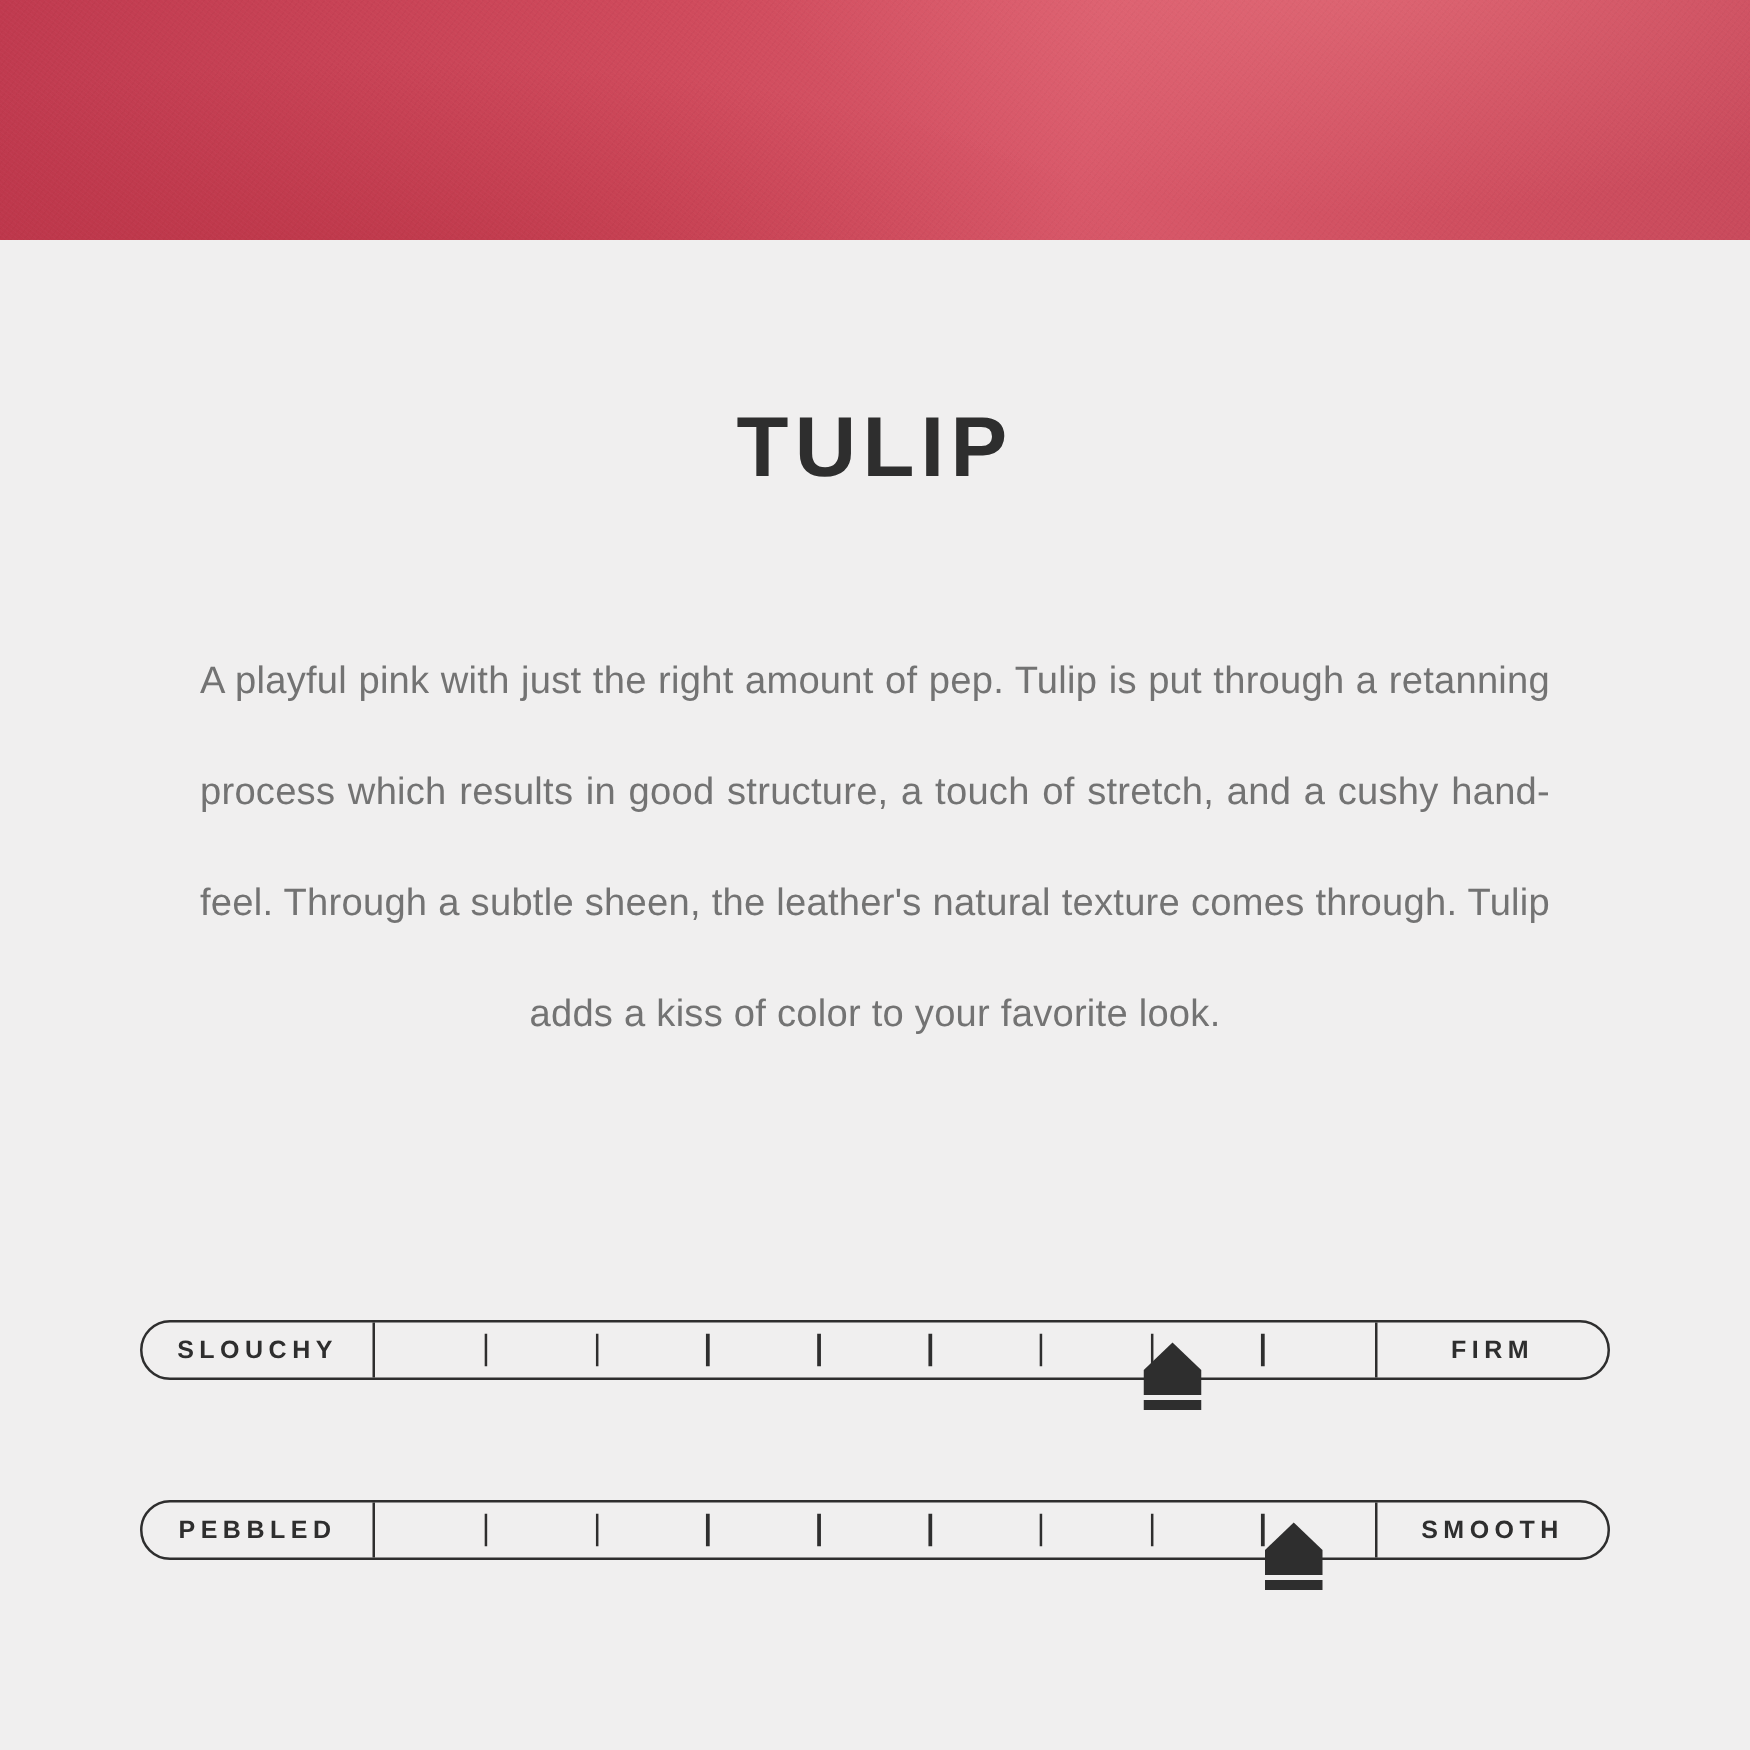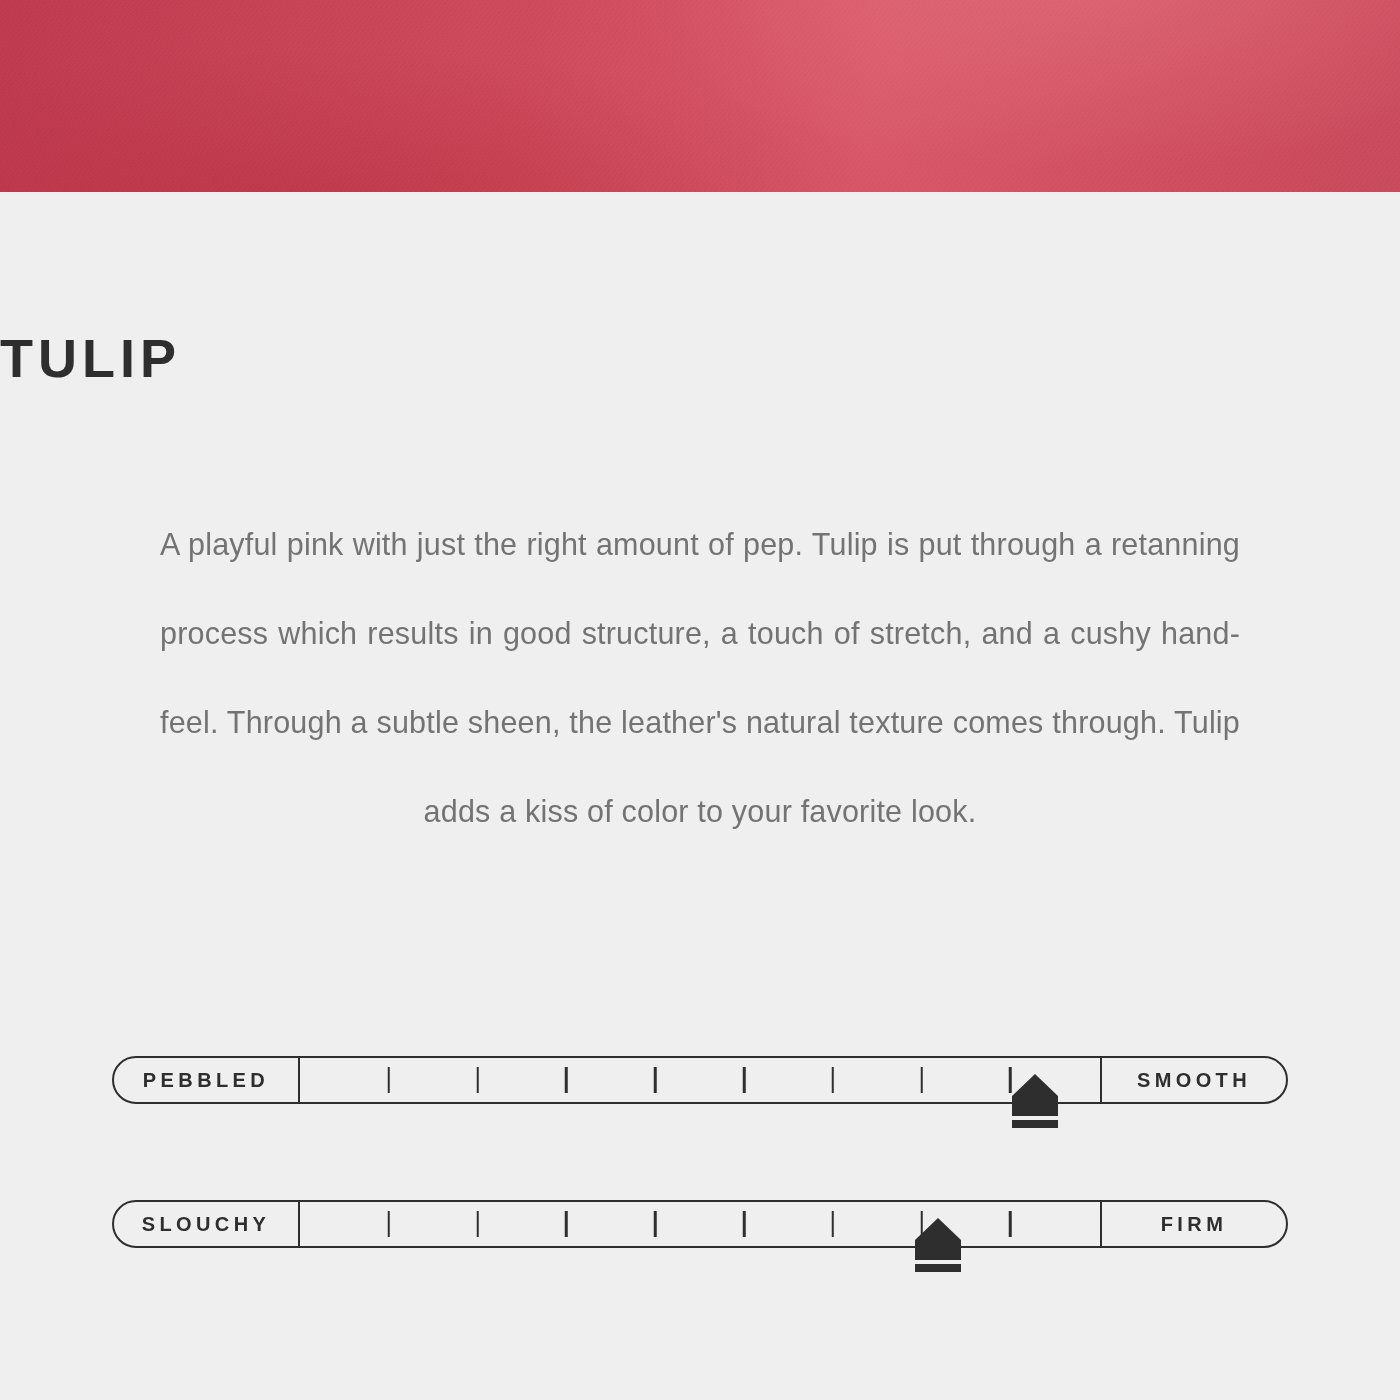--- a/index.html
+++ b/index.html
@@ -36,22 +36,22 @@
     opacity: 0.16;
     background-image:
       repeating-linear-gradient(37deg, rgba(255,255,255,0.10) 0 1px, rgba(0,0,0,0.0) 1px 3px),
       repeating-linear-gradient(-52deg, rgba(0,0,0,0.10) 0 1px, rgba(0,0,0,0.0) 1px 4px);
   }
   .title {
     position: absolute;
     left: 0;
     top: 315px;
     width: 1400px;
-    text-align: left;
-    font-size: 54px;
+    text-align: center;
+    font-size: 68px;
     line-height: 86px;
     letter-spacing: 5px;
     font-weight: bold;
     color: #2e2e2e;
   }
   .description {
     position: absolute;
     left: 160px;
     top: 500px;
     width: 1080px;
@@ -154,20 +154,43 @@
 
   <div class="swatch-band">
     <div class="swatch-grain"></div>
   </div>
 
   <div class="title">TULIP</div>
 
   <div class="description">A playful pink with just the right amount of pep. Tulip is put through a retanning process which results in good structure, a touch of stretch, and a cushy hand-feel. Through a subtle sheen, the leather's natural texture comes through. Tulip adds a kiss of color to your favorite look.</div>
 
   <div class="sliders">
+
+    <div class="slider-row">
+      <div class="slider-track">
+        <div class="slider-label left">SLOUCHY</div>
+        <div class="slider-scale">
+          <div class="tick" style="left:11.1%"></div>
+          <div class="tick" style="left:22.2%"></div>
+          <div class="tick" style="left:33.3%"></div>
+          <div class="tick" style="left:44.4%"></div>
+          <div class="tick" style="left:55.5%"></div>
+          <div class="tick" style="left:66.6%"></div>
+          <div class="tick" style="left:77.7%"></div>
+          <div class="tick" style="left:88.8%"></div>
+        </div>
+        <div class="slider-label right">FIRM</div>
+      </div>
+      <div class="marker" style="left:70.2%">
+        <div class="head"></div>
+        <div class="body"></div>
+        <div class="gap"></div>
+        <div class="foot"></div>
+      </div>
+    </div>
 
     <div class="slider-row">
       <div class="slider-track">
         <div class="slider-label left">PEBBLED</div>
         <div class="slider-scale">
           <div class="tick" style="left:11.1%"></div>
           <div class="tick" style="left:22.2%"></div>
           <div class="tick" style="left:33.3%"></div>
           <div class="tick" style="left:44.4%"></div>
           <div class="tick" style="left:55.5%"></div>
@@ -178,37 +201,14 @@
         <div class="slider-label right">SMOOTH</div>
       </div>
       <div class="marker" style="left:78.5%">
         <div class="head"></div>
         <div class="body"></div>
         <div class="gap"></div>
         <div class="foot"></div>
       </div>
     </div>
 
-    <div class="slider-row">
-      <div class="slider-track">
-        <div class="slider-label left">SLOUCHY</div>
-        <div class="slider-scale">
-          <div class="tick" style="left:11.1%"></div>
-          <div class="tick" style="left:22.2%"></div>
-          <div class="tick" style="left:33.3%"></div>
-          <div class="tick" style="left:44.4%"></div>
-          <div class="tick" style="left:55.5%"></div>
-          <div class="tick" style="left:66.6%"></div>
-          <div class="tick" style="left:77.7%"></div>
-          <div class="tick" style="left:88.8%"></div>
-        </div>
-        <div class="slider-label right">FIRM</div>
-      </div>
-      <div class="marker" style="left:70.2%">
-        <div class="head"></div>
-        <div class="body"></div>
-        <div class="gap"></div>
-        <div class="foot"></div>
-      </div>
-    </div>
-
   </div>
 </div>
 
 </body></html>

